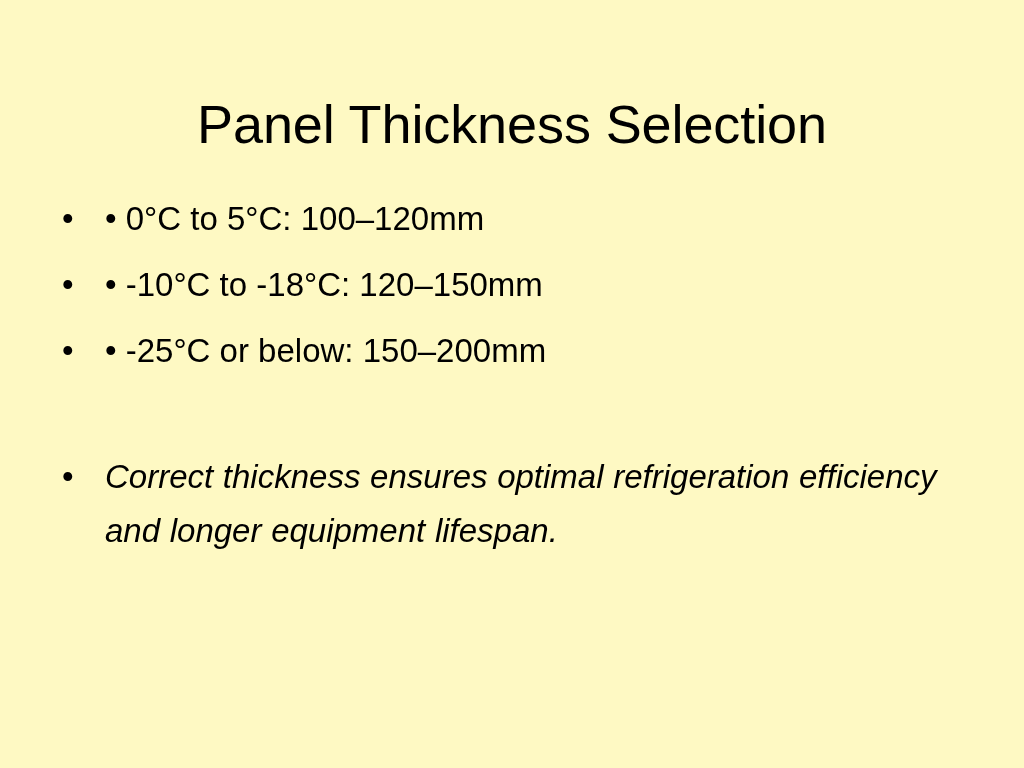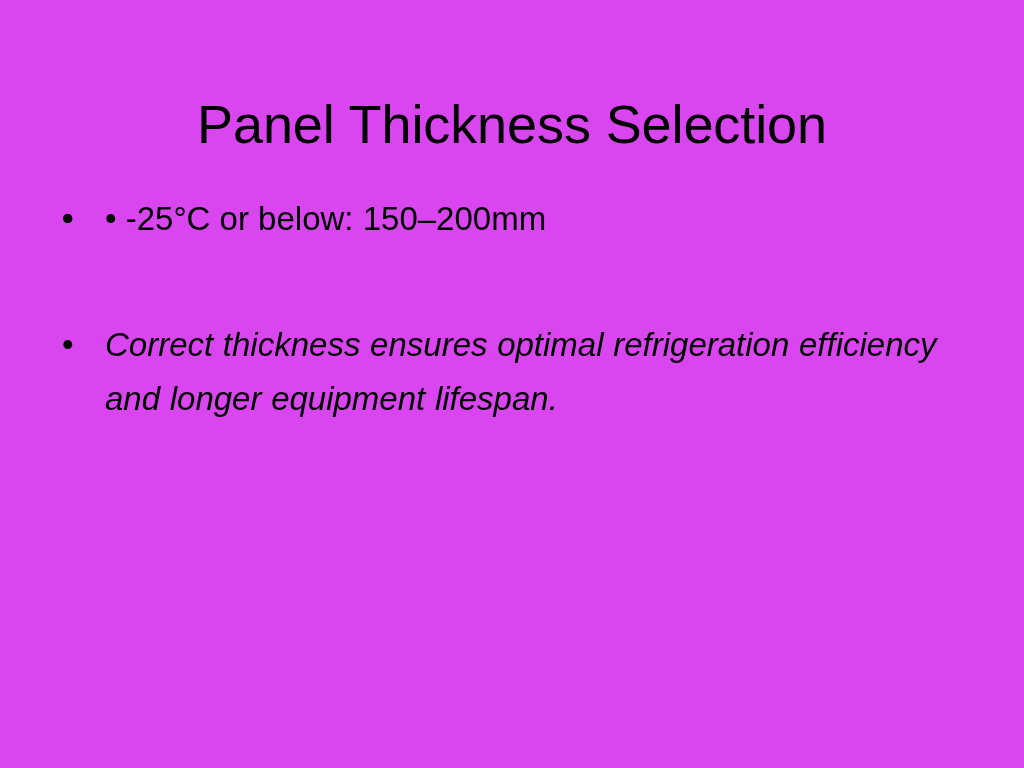--- a/index.html
+++ b/index.html
@@ -15,21 +15,21 @@
     overflow: hidden;
     font-family: "Liberation Sans", "DejaVu Sans", sans-serif;
     color: #000000;
     -webkit-font-smoothing: antialiased;
   }
 
   .slide {
     position: relative;
     width: 1024px;
     height: 768px;
-    background: #d946ef;
+    background: #fef9c3;
     box-sizing: border-box;
   }
 
   
   .slide-title {
     position: absolute;
     top: 58px;
     left: 0;
     width: 1024px;
     text-align: center;
@@ -118,24 +118,26 @@
 <div class="slide">
 
   <h1 class="slide-title">Panel Thickness Selection</h1>
 
   <div class="body-area">
 
     <ul class="bullet-list">
 
       <li class="bullet-item">
         <span class="marker">•</span>
+        <span class="item-text">• 0°C to 5°C: 100–120mm</span>
       </li>
 
       <li class="bullet-item">
         <span class="marker">•</span>
+        <span class="item-text">• -10°C to -18°C: 120–150mm</span>
       </li>
 
       <li class="bullet-item">
         <span class="marker">•</span>
         <span class="item-text">• -25°C or below: 150–200mm</span>
       </li>
 
       <li class="bullet-spacer"></li>
 
       <li class="summary-item">

